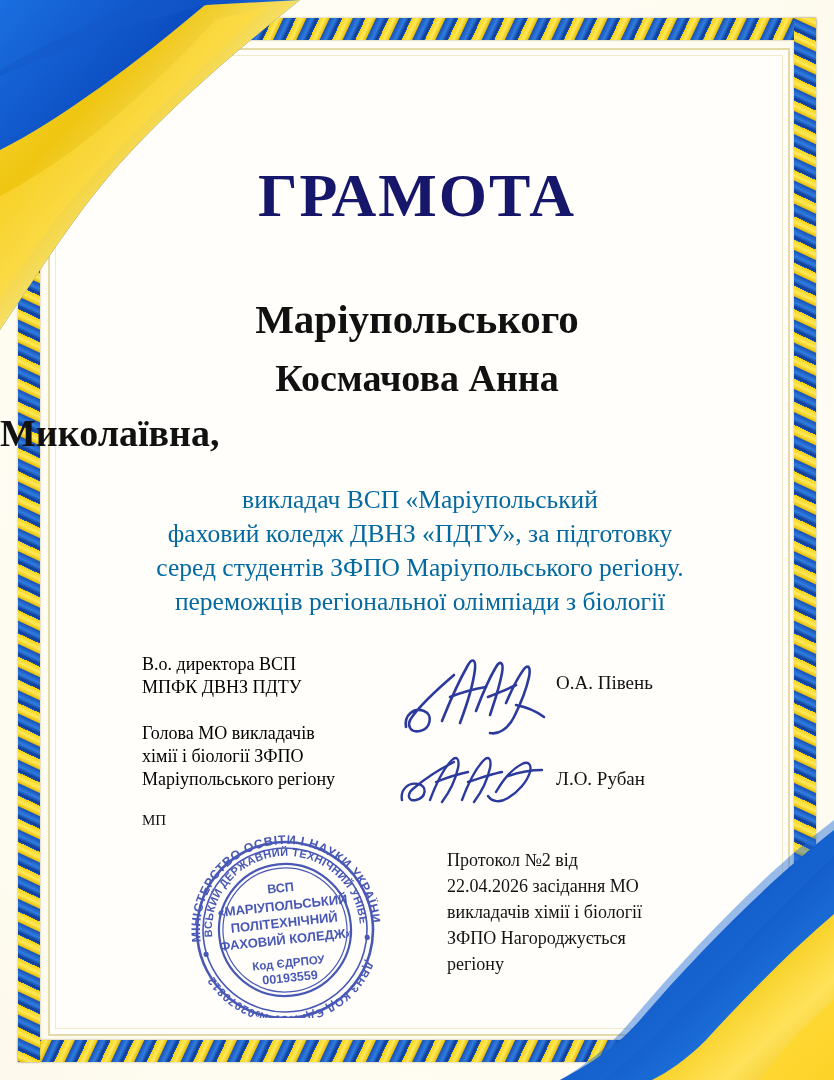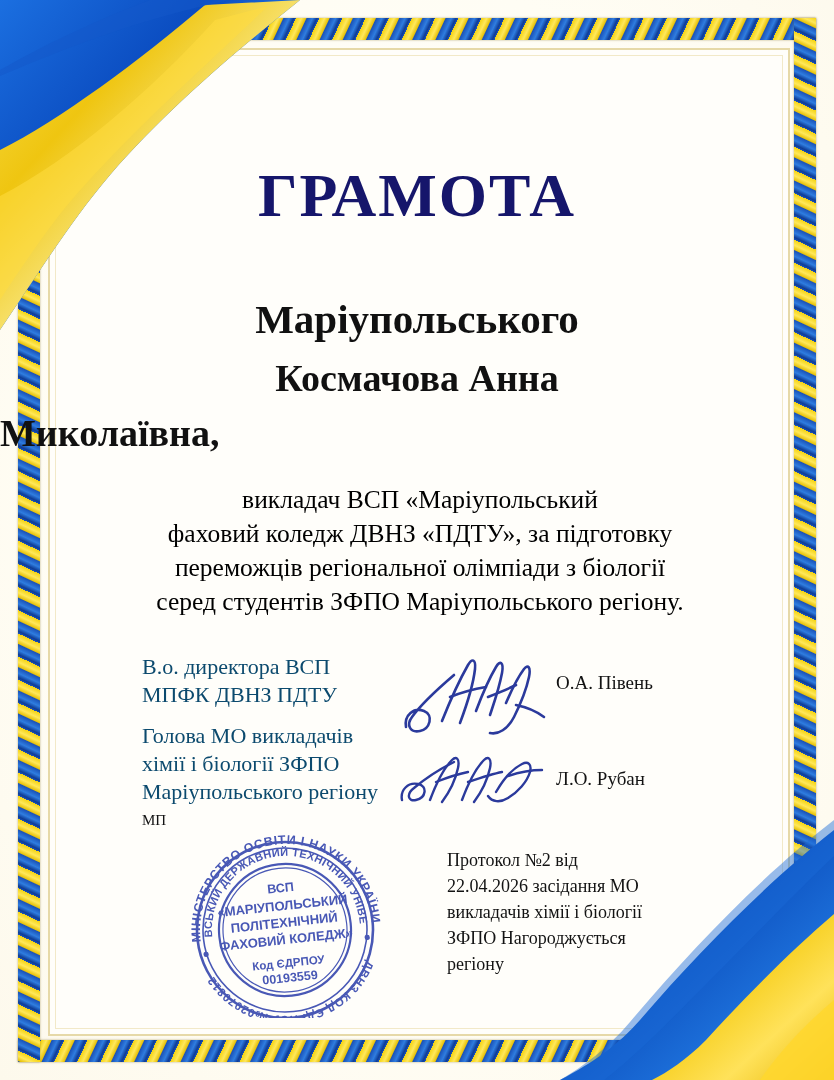--- a/index.html
+++ b/index.html
@@ -52,24 +52,24 @@
     font-family:"Liberation Serif", serif;line-height:1;}
 
   .award-line{position:absolute;top:297px;left:0;width:834px;text-align:center;
     font-size:41px;font-weight:bold;color:#111;line-height:1.12;}
   .name1{position:absolute;top:357px;left:0;width:834px;text-align:center;
     font-size:38px;font-weight:bold;color:#111;line-height:1.12;}
   .name2{position:absolute;top:412px;left:0;width:834px;
     font-size:38px;font-weight:bold;color:#111;line-height:1.12;}
 
   .body-text{position:absolute;top:483px;left:95px;width:650px;text-align:center;
-    font-size:25.5px;color:#000000;line-height:1.33;}
+    font-size:25.5px;color:#0369a1;line-height:1.33;}
   .body-text div{white-space:nowrap;}
 
-  .sig-block{position:absolute;font-size:22px;color:#0c4a6e;line-height:1.28;}
+  .sig-block{position:absolute;font-size:18px;color:#000000;line-height:1.28;}
   .sig1{top:653px;left:142px;}
   .sig2{top:722px;left:142px;}
   .mp{position:absolute;top:812px;left:142px;font-size:15px;color:#131313;}
 
   .sig-name{position:absolute;font-size:19px;color:#131313;}
   .sname1{top:672px;left:556px;font-family:Liberation Serif, serif;}
   .sname2{top:768px;left:556px;}
 
   .protocol{position:absolute;top:847px;left:447px;width:270px;
     font-size:18px;color:#131313;line-height:1.45;}
@@ -147,22 +147,22 @@
 
     <div class="title">ГРАМОТА</div>
 
     <div class="award-line">Маріупольського</div>
     <div class="name1">Космачова Анна</div>
     <div class="name2">Миколаївна,</div>
 
     <div class="body-text">
       <div>викладач ВСП «Маріупольський</div>
       <div>фаховий коледж  ДВНЗ «ПДТУ»,  за підготовку</div>
+      <div>серед студентів ЗФПО Маріупольського регіону.</div>
       <div>переможців регіональної олімпіади з біології</div>
-      <div>серед студентів ЗФПО Маріупольського регіону.</div>
     </div>
 
     <div class="sig-block sig1">
       <div>В.о. директора ВСП</div>
       <div> МПФК ДВНЗ ПДТУ</div>
     </div>
     <div class="sig-name sname1">О.А. Півень</div>
 
     <div class="sig-block sig2">
       <div>Голова МО викладачів</div>

